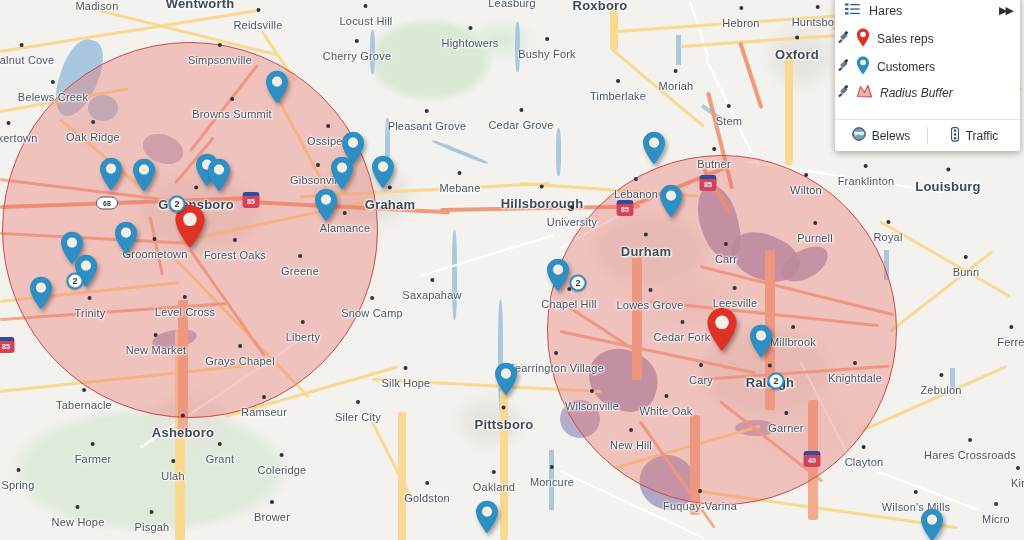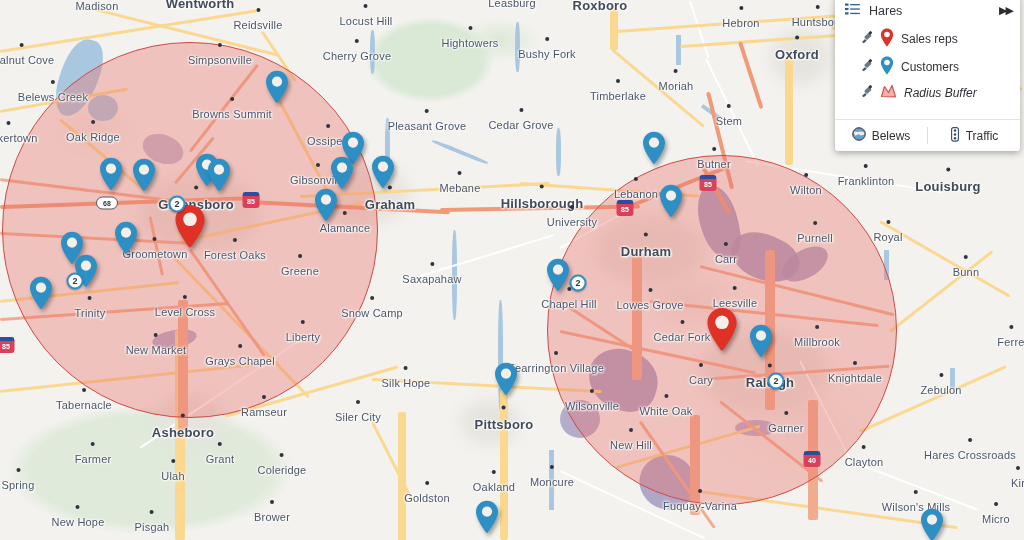--- a/index.html
+++ b/index.html
@@ -68,21 +68,21 @@
     box-shadow:0 1px 2px rgba(0,0,0,.3);}
 
   
   .legend{position:absolute;left:835px;top:-4px;width:185px;
     background:#fff;border-radius:3px;
     box-shadow:0 2px 7px rgba(0,0,0,.33);
     font-size:12px;color:#2f3237;overflow:hidden;}
   .legend-head{display:flex;align-items:center;gap:9px;padding:7px 8px 6px 10px;}
   .legend-head .title{flex:1;font-size:12.5px;color:#32363b;}
   .legend-body{padding:1px 0 14px 0;}
-  .legend-row{display:flex;align-items:center;gap:7px;padding:3px 25px;}
+  .legend-row{display:flex;align-items:center;gap:7px;padding:3px 1px;}
   .legend-row .lbl{font-size:12px;color:#2f3237;}
   .legend-row.italic .lbl{font-style:italic;}
   .legend-foot{display:flex;align-items:center;border-top:1px solid #e3e3e3;
     height:31px;}
   .legend-foot .fbtn{flex:1;display:flex;align-items:center;justify-content:center;gap:6px;
     font-size:12px;color:#2f3237;cursor:pointer;height:100%;}
   .legend-foot .divider{width:1px;height:17px;background:#dcdcdc;}
   .brush{width:13px;height:13px;flex:0 0 13px;}
   .collapse{color:#2b2f34;font-size:11px;letter-spacing:-2px;cursor:pointer;}
 </style>
@@ -266,37 +266,37 @@
       <div class="place" style="left: 636px; top: 194px;"><span class="dot"></span>Lebanon</div>
       <div class="place mid" style="left: 646px; top: 251px;"><span class="dot"></span>Durham</div>
       <div class="place" style="left: 726px; top: 259px;"><span class="dot"></span>Carr</div>
       <div class="place" style="left: 815px; top: 238px;"><span class="dot"></span>Purnell</div>
       <div class="place" style="left: 888px; top: 237px;"><span class="dot"></span>Royal</div>
       <div class="place" style="left: 966px; top: 272px;"><span class="dot"></span>Bunn</div>
       <div class="place" style="left: 569px; top: 304px;"><span class="dot"></span>Chapel Hill</div>
       <div class="place" style="left: 650px; top: 305px;"><span class="dot"></span>Lowes Grove</div>
       <div class="place" style="left: 735px; top: 303px;"><span class="dot"></span>Leesville</div>
       <div class="place" style="left: 682px; top: 337px;"><span class="dot"></span>Cedar Fork</div>
-      <div class="place" style="left: 793px; top: 342px; margin-left: 24px;"><span class="dot"></span>Millbrook</div>
+      <div class="place" style="left: 793px; top: 342px;"><span class="dot"></span>Millbrook</div>
       <div class="place" style="left: 941px; top: 358px; margin-top: 32px;"><span class="dot"></span>Zebulon</div>
       <div class="place" style="left: 1011px; top: 342px;"><span class="dot"></span>Ferre</div>
       <div class="place" style="left: 701px; top: 380px;"><span class="dot"></span>Cary</div>
       <div class="place mid" style="left: 770px; top: 382px;"><span class="dot"></span>Raleigh</div>
       <div class="place" style="left: 855px; top: 378px;"><span class="dot"></span>Knightdale</div>
       <div class="place" style="left: 592px; top: 406px;"><span class="dot"></span>Wilsonville</div>
       <div class="place" style="left: 666px; top: 411px;"><span class="dot"></span>White Oak</div>
       <div class="place" style="left: 786px; top: 428px;"><span class="dot"></span>Garner</div>
       <div class="place" style="left: 970px; top: 455px;"><span class="dot"></span>Hares Crossroads</div>
       <div class="place" style="left: 631px; top: 445px;"><span class="dot"></span>New Hill</div>
       <div class="place" style="left: 864px; top: 462px;"><span class="dot"></span>Clayton</div>
       <div class="place" style="left: 700px; top: 506px;"><span class="dot"></span>Fuquay-Varina</div>
       <div class="place" style="left: 916px; top: 507px;"><span class="dot"></span>Wilson's Mills</div>
       <div class="place" style="left: 996px; top: 519px;"><span class="dot"></span>Micro</div>
       <div class="place" style="left: 1018px; top: 483px;"><span class="dot"></span>Kir</div>
-      <div class="place" style="left: 432px; top: 279px;"><span class="dot"></span>Saxapahaw</div>
+      <div class="place" style="left: 432px; top: 295px;"><span class="dot"></span>Saxapahaw</div>
     </div>
 
   <div id="shields-layer">
       <div class="shield interstate" style="left: 251px; top: 200px;">85</div>
       <div class="shield interstate" style="left: 6px; top: 345px;">85</div>
       <div class="shield interstate" style="left: 625px; top: 208px;">85</div>
       <div class="shield interstate" style="left: 708px; top: 183px;">85</div>
       <div class="shield interstate" style="left: 812px; top: 459px;">40</div>
       <div class="shield us" style="left: 107px; top: 203px;">68</div>
     </div>

